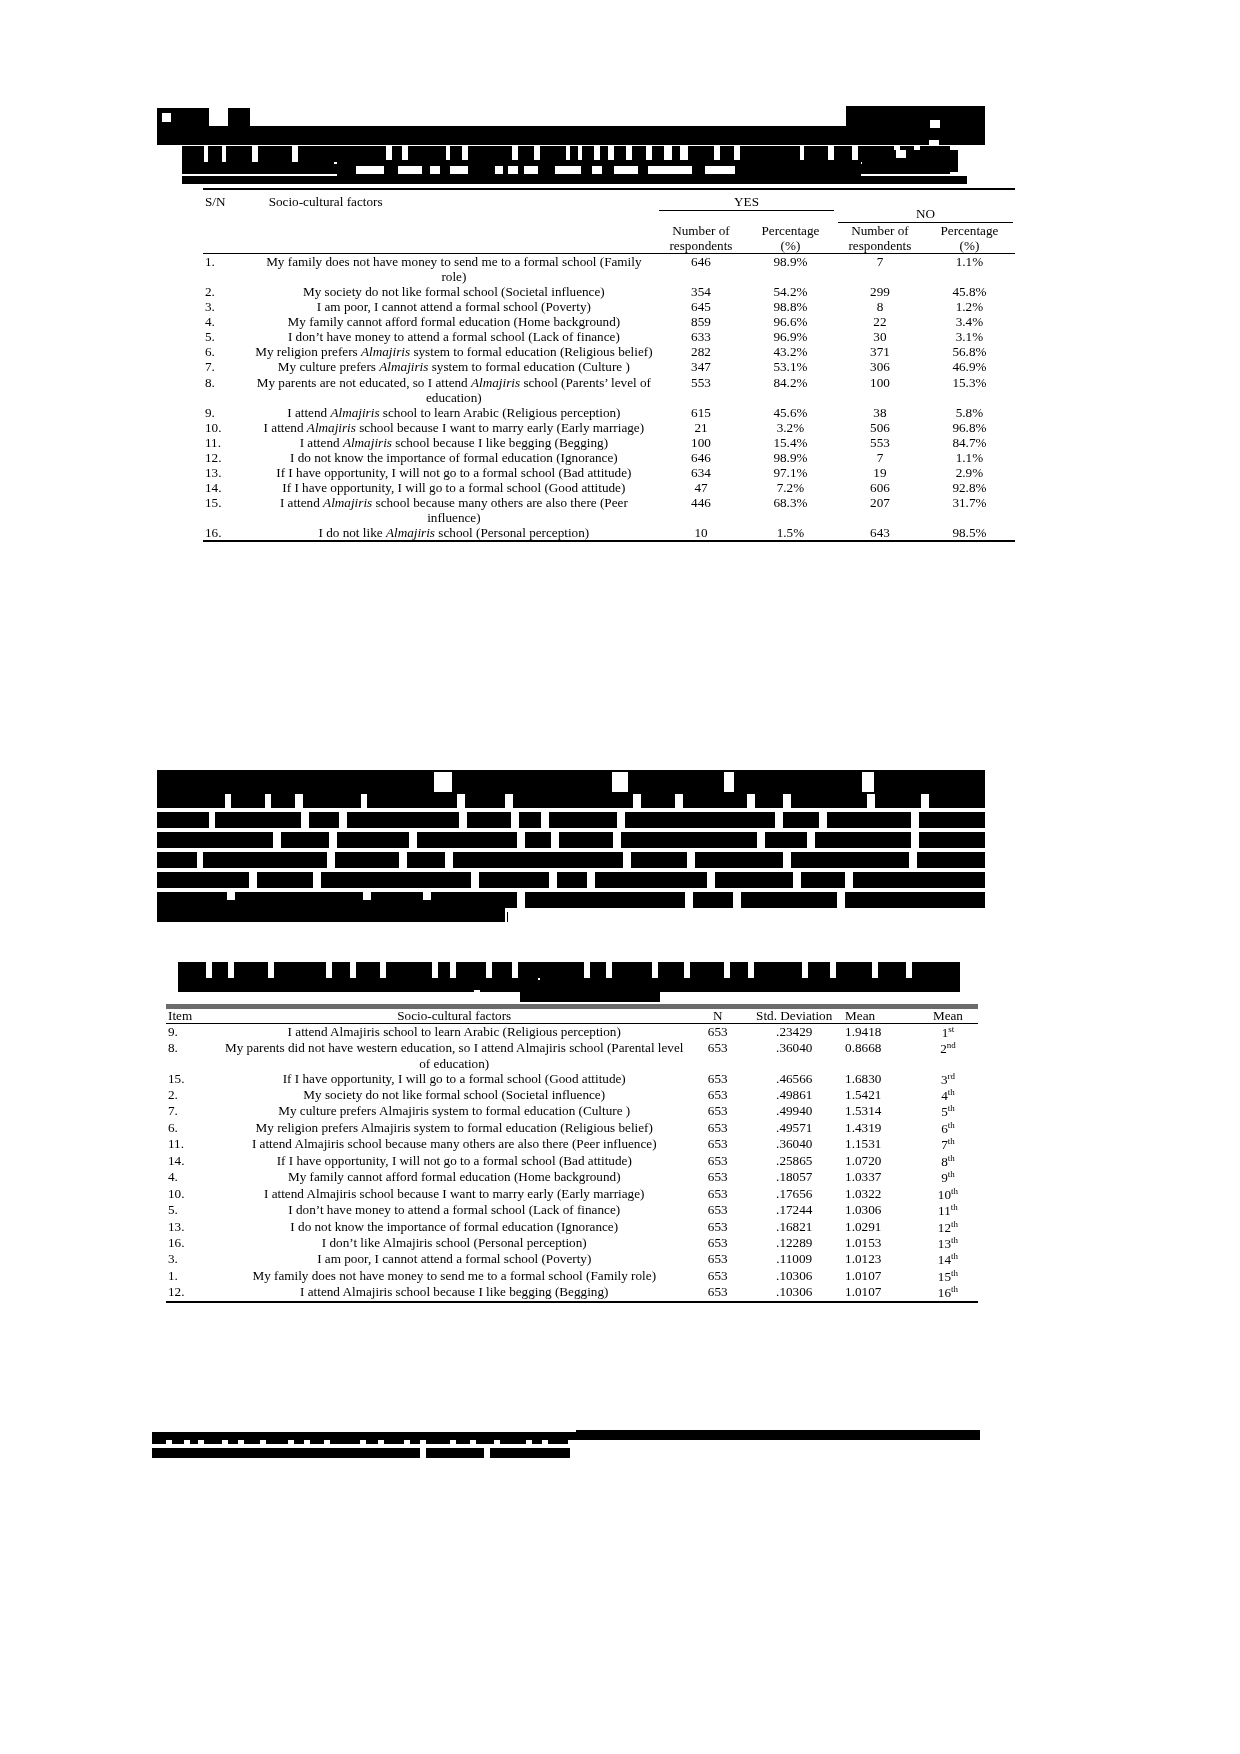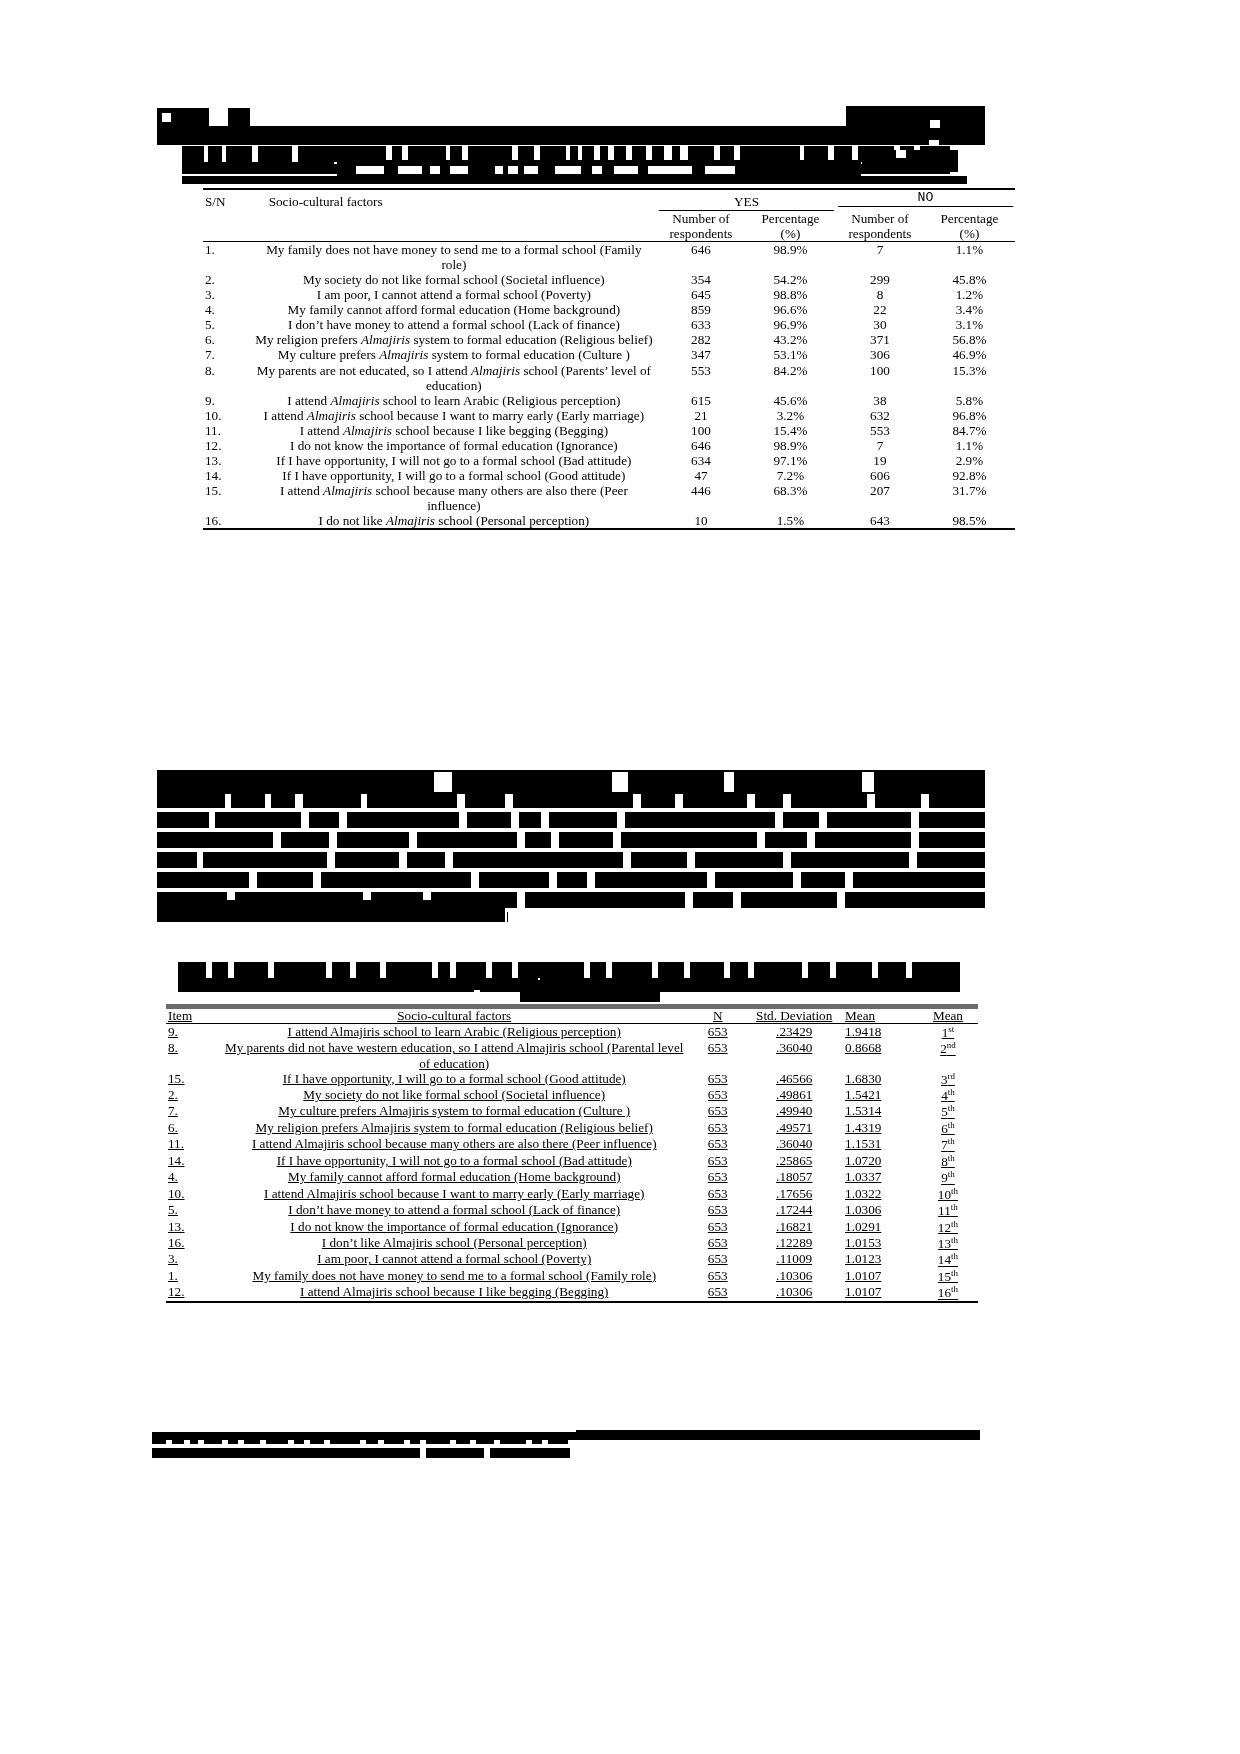--- a/index.html
+++ b/index.html
@@ -164,21 +164,21 @@
 
 <div class="tablewrap" style="top:188px;margin-left:37px;">
   <table class="doc">
     <thead>
       <tr class="t1-head-row rule-top">
         <td class="c-sn" style="padding-top:4px;">S/N</td>
         <td class="c-factor" style="text-align:left;padding-top:4px;padding-left:18px;">Socio-cultural factors</td>
         <td class="c-num grp-head" colspan="2" style="padding-top:4px;">
           <span class="lbl">YES</span>
         </td>
-        <td class="c-num grp-head" colspan="2" style="padding-top:0;font-family:Liberation Mono, monospace;">
+        <td class="c-num grp-head" colspan="2" style="padding-top:16px;">
           <span class="lbl">NO</span>
         </td>
       </tr>
       <tr class="rule-thin-bot">
         <td class="c-sn"></td>
         <td class="c-factor"></td>
         <td class="c-num hdr-sub">
           <span>Number of</span><br>
           <span>respondents</span>
         </td>
@@ -267,21 +267,21 @@
           <td class="c-num row-cell">615</td>
           <td class="c-pct row-cell">45.6%</td>
           <td class="c-num row-cell">38</td>
           <td class="c-pct row-cell">5.8%</td>
         </tr>
         <tr>
           <td class="c-sn row-cell">10.</td>
           <td class="c-factor row-cell">I attend <i>Almajiris</i> school because I want to marry early (Early marriage)</td>
           <td class="c-num row-cell">21</td>
           <td class="c-pct row-cell">3.2%</td>
-          <td class="c-num row-cell">632</td>
+          <td class="c-num row-cell">506</td>
           <td class="c-pct row-cell">96.8%</td>
         </tr>
         <tr>
           <td class="c-sn row-cell">11.</td>
           <td class="c-factor row-cell">I attend <i>Almajiris</i> school because I like begging (Begging)</td>
           <td class="c-num row-cell">100</td>
           <td class="c-pct row-cell">15.4%</td>
           <td class="c-num row-cell">553</td>
           <td class="c-pct row-cell">84.7%</td>
         </tr>
@@ -451,21 +451,21 @@
   <div class="redact-line" style="height:12px;margin-bottom:0;">
     <span style="left:0px;width:296px;"></span>
     <span style="left:302px;width:480px;"></span>
   </div>
 </div>
 <div class="solid-bar" style="left:178px;top:978px;width:360px;height:12px;"></div>
 <div class="solid-bar" style="left:540px;top:978px;width:420px;height:12px;"></div>
 <div class="solid-bar" style="left:520px;top:990px;width:140px;height:12px;"></div>
 <div class="solid-bar" style="left:166px;top:1004px;width:812px;height:5px;background:#6b6b6b;"></div>
 
-<div class="tablewrap" style="top:1008px;text-decoration:underline;">
+<div class="tablewrap" style="top:1008px;">
   <table class="doc">
     <thead>
       <tr class="rule-thin-bot">
         <td class="c2-item">Item</td>
         <td class="c2-factor">Socio-cultural factors</td>
         <td class="c2-n">N</td>
         <td class="c2-sd">Std. Deviation</td>
         <td class="c2-mean">Mean</td>
         <td class="c2-rank">Mean</td>
       </tr>

